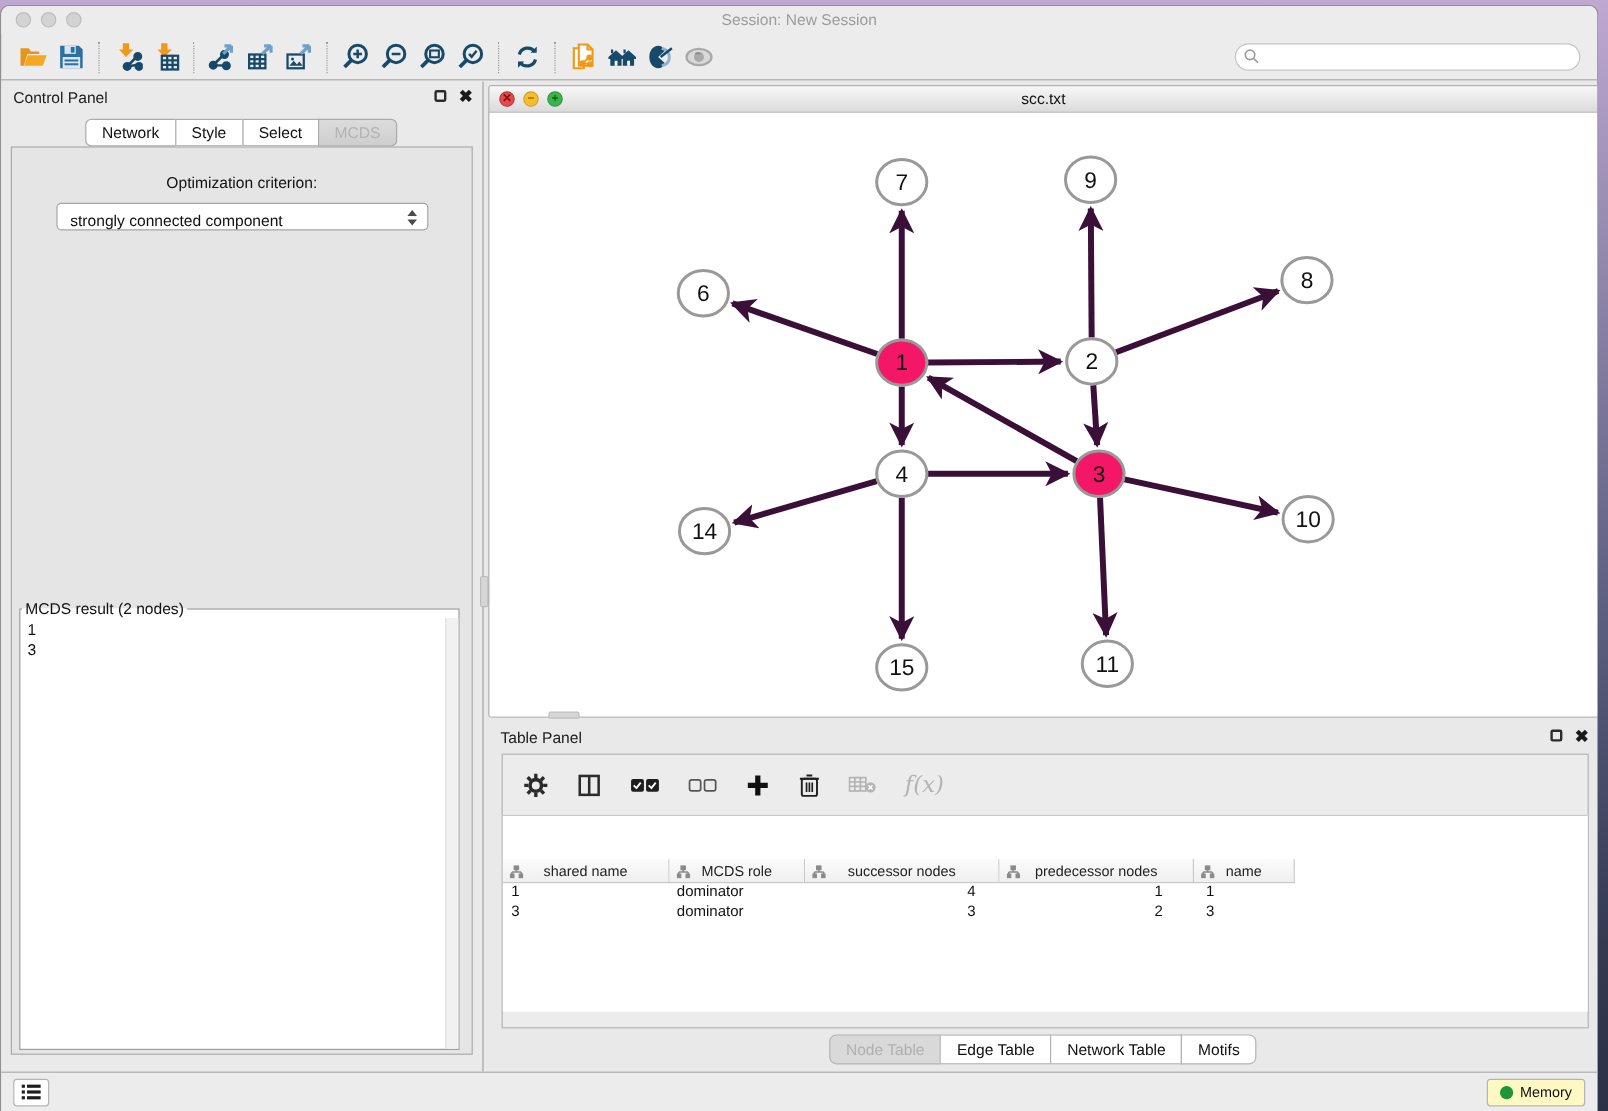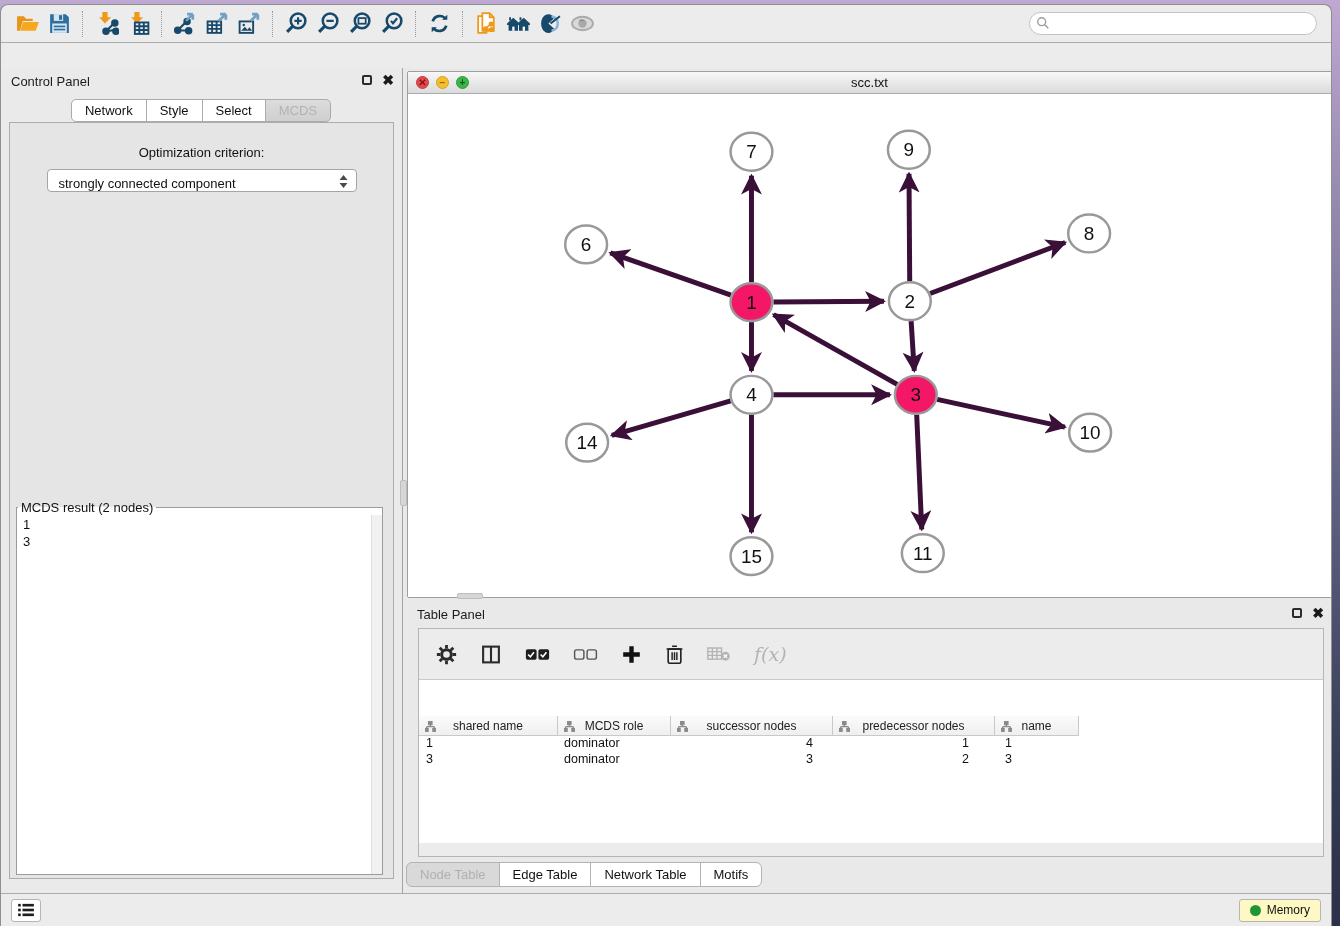--- a/index.html
+++ b/index.html
@@ -76,37 +76,45 @@
   .tp-tablewrap { position:absolute; left:0; right:0; top:50px; bottom:13px; background:#fff; border-top:1px solid #C9C9C9; overflow:hidden; }
   .thead { display:flex; }
   .th { position:relative; height:20px; background:linear-gradient(#FBFBFB,#EFEFEF); border-right:1px solid #C9C9C9; border-bottom:1px solid #C9C9C9; font-size:12px; color:#222; display:flex; align-items:center; justify-content:center;margin-top:36px; }
   .th .hicon { position:absolute; left:6px; top:5px; }
   .trow { display:flex; height:16px; font-size:12.5px; color:#111; }
   .td { overflow:hidden; white-space:nowrap; }
   .c0 { width:139px; } .c1 { width:113px; } .c2 { width:162px; } .c3 { width:162px; } .c4 { width:84px; }
   .td.c0 { padding-left:7px; } .td.c1 { padding-left:6px; }
   .td.c2 { text-align:right; padding-right:20px; } .td.c3 { text-align:right; padding-right:26px; }
   .td.c4 { padding-left:10px; }
-  .tp-tabs { position:absolute; left:0; right:0; bottom:6px; display:flex; justify-content:flex-start;margin-top:48px; }
+  .tp-tabs { position:absolute; left:0; right:0; bottom:6px; display:flex; justify-content:center;margin-top:48px; }
   .tp-tab { padding:4px 13px; font-size:13px; background:#fff; border:1px solid #B3B3B3; margin-left:-1px; color:#111; }
   .tp-tab:first-child { border-radius:6px 0 0 6px; }
   .tp-tab:last-child { border-radius:0 6px 6px 0; }
   .tp-tab.active { background:#D9D9D9; color:#B0B0B0; }
 
   
   .statusbar { position:absolute; left:0; right:0; bottom:0; height:33px; background:#ECECEC; border-top:1px solid #ACACAC; display:flex; align-items:center; justify-content:space-between; padding:0 10px; }
   .sb-btn { width:30px; height:23px; background:#fff; border:1px solid #B5B5B5; border-radius:3px; display:flex; align-items:center; justify-content:center; }
   .memory-btn { height:23px; padding:0 10px; background:#fef9c3; border:1px solid #B5B5B5; border-radius:3px; display:flex; align-items:center; gap:6px; font-size:12px; color:#111; }
   .memory-dot { width:11px; height:11px; border-radius:50%; background:#1E9638; }
 </style>
 </head>
 <body>
 
 <div class="app-window">
 
+  <div class="titlebar">
+    <div class="traffic">
+      <span class="dot"></span>
+      <span class="dot"></span>
+      <span class="dot"></span>
+    </div>
+    <div class="win-title">Session: New Session</div>
+  </div>
 
   <div class="toolbar">
     <div class="tbi">
       <svg viewBox="0 0 24 24">
           <path d="M2 5h6.5l2 2.5H17v2H7.5L4.6 19H2z" fill="#E8941A"></path>
           <path d="M7.8 10.5H23l-3.2 8.5H4.8z" fill="#F6A821"></path>
         </svg>
     </div>
     <div class="tbi">
       <svg viewBox="0 0 24 24">

